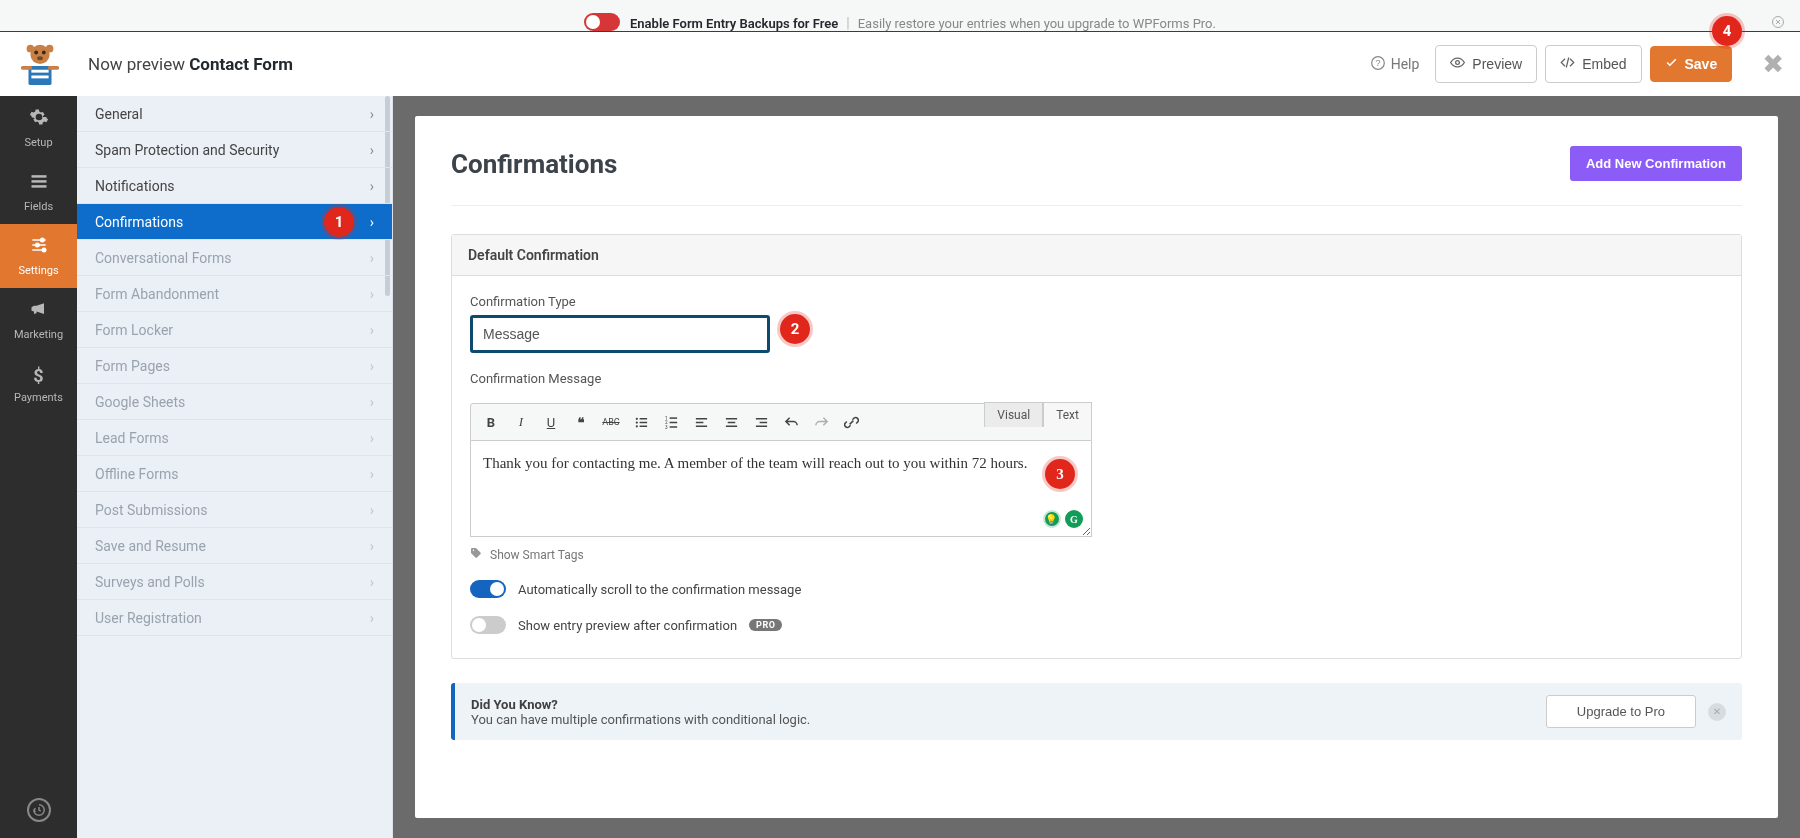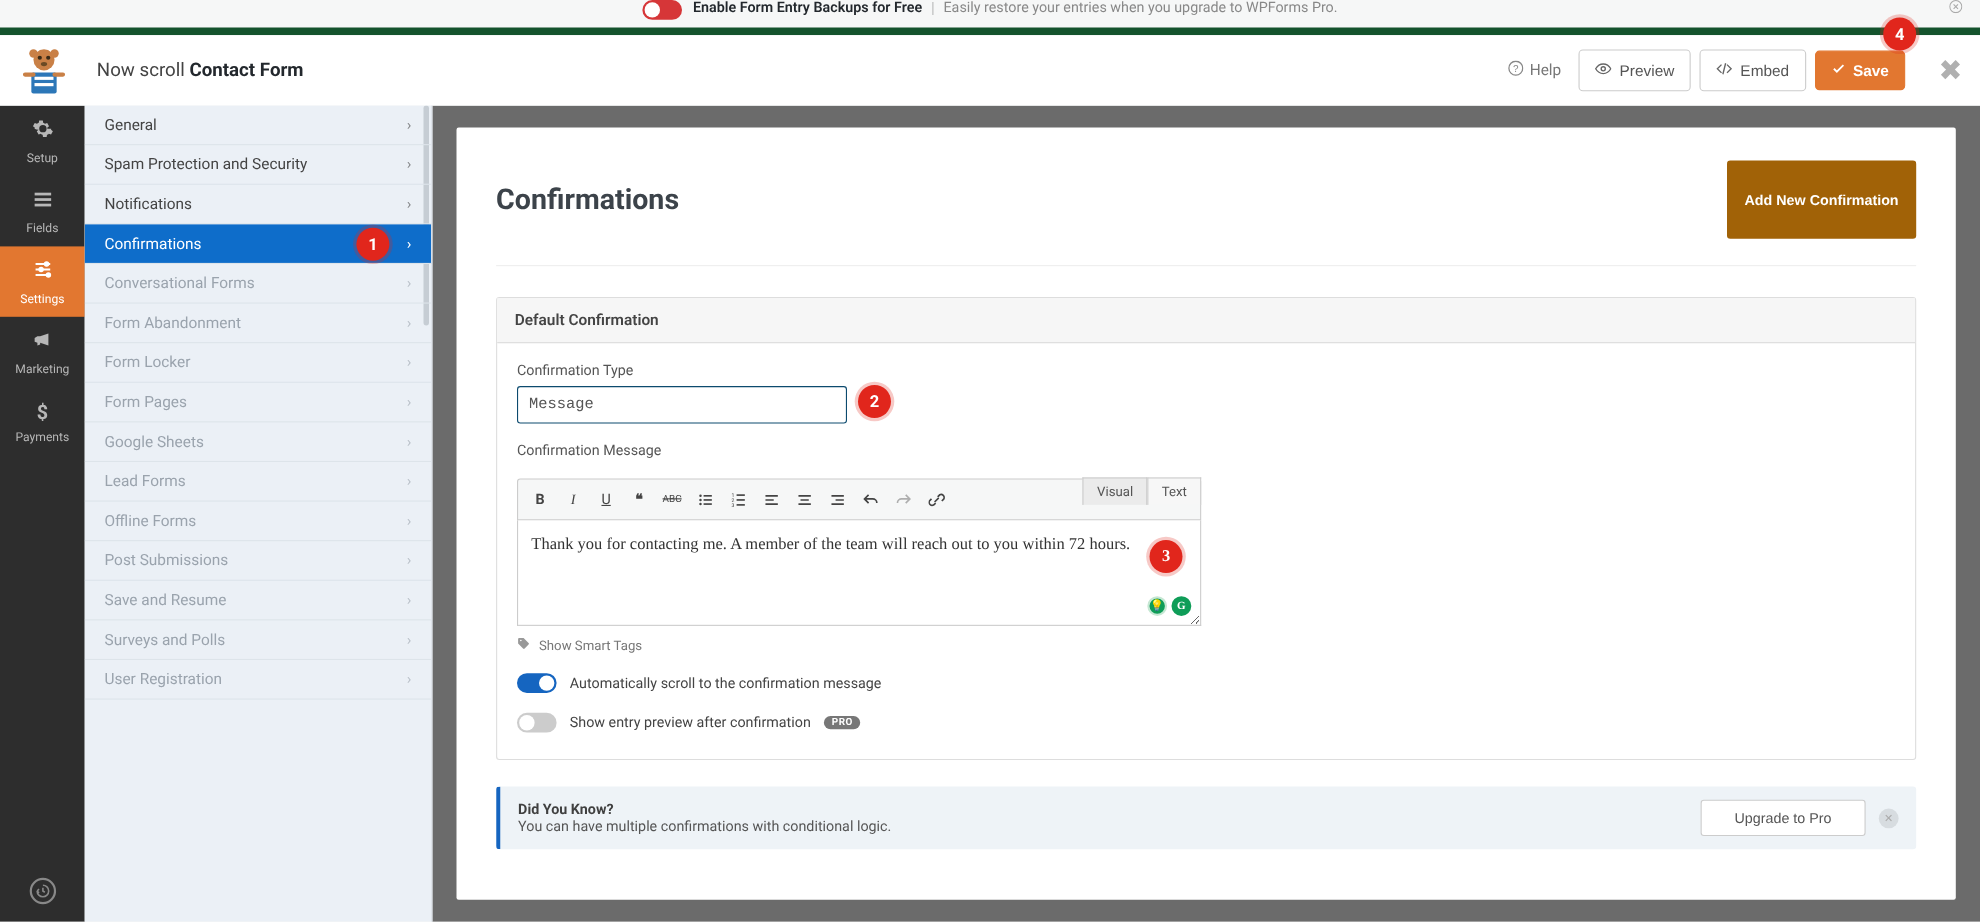--- a/index.html
+++ b/index.html
@@ -1,19 +1,19 @@
 <!DOCTYPE html>
 <html><head>
 <meta charset="utf-8">
 <style>
 * { box-sizing: border-box; margin: 0; padding: 0; }
 body { font-family: -apple-system, BlinkMacSystemFont, "Segoe UI", Roboto, Helvetica, Arial, sans-serif; background: #f6f7f7; color: #444; font-size: 14px; width: 1800px; height: 838px; overflow: hidden; }
 
 
-.promo-bar { height: 32px; background: #f6f7f7; display: flex; align-items: flex-start; justify-content: center; position: relative; border-bottom: 7px solid #14532d; }
+.promo-bar { height: 32px; background: #f6f7f7; display: flex; align-items: flex-end; justify-content: center; position: relative; border-bottom: 1px solid #14532d; }
 .promo-toggle { width: 36px; height: 18px; border-radius: 10px; background: #d63638; position: relative; margin-right: 10px; cursor: pointer; }
 .promo-toggle::after { content: ""; position: absolute; width: 14px; height: 14px; border-radius: 50%; background: #fff; top: 2px; left: 2px; }
 .promo-main { font-weight: 600; color: #23282d; font-size: 13px; }
 .promo-sep { color:#bbb; margin:0 8px; }
 .promo-sub { color: #888; font-size: 13px; }
 .promo-close { position: absolute; right: 16px; color: #aaa; cursor: pointer; font-size: 14px; }
 
 
 .header { height: 64px; background: #fff; display: flex; align-items: center; padding: 0 16px; position: relative; }
 .logo { width: 48px; height: 48px; margin-right: 24px; display:flex; align-items:center; justify-content:center; }
@@ -48,29 +48,29 @@
 .callout-1 { position: absolute; right: 38px; top: 50%; transform: translateY(-50%); }
 
 
 .callout { width: 30px; height: 30px; border-radius: 50%; background: #e1261c; color: #fff; display: flex; align-items: center; justify-content: center; font-weight: 700; font-size: 15px; box-shadow: 0 0 0 3px rgba(225,38,28,.25); }
 
 
 .content-area { flex: 1; background: #6b6b6b; padding: 20px 22px; overflow: auto; }
 .content-panel { background: #fff; border-radius: 2px; padding: 30px 36px 36px; min-height: 100%; }
 .panel-header { display: flex; align-items: center; margin-bottom: 28px; border-bottom: 1px solid #eee; padding-bottom: 24px; }
 .panel-title { font-size: 26px; font-weight: 700; color: #3c434a; }
-.add-btn { margin-left: auto; background: #a16207; color: #fff; border: none; border-radius: 3px; padding: 28px 16px; cursor: pointer; font-weight: 600; font-size: 13px; }
+.add-btn { margin-left: auto; background: #8b5cf6; color: #fff; border: none; border-radius: 3px; padding: 10px 16px; cursor: pointer; font-weight: 600; font-size: 13px; }
 
 
 .conf-box { border: 1px solid #ddd; border-radius: 3px; margin-bottom: 24px; }
 .conf-head { background: #f6f6f6; border-bottom: 1px solid #ddd; padding: 12px 16px; font-weight: 600; color: #444; }
 .conf-body { padding: 18px 18px 24px; }
 .field-row { margin-bottom: 18px; position: relative; }
 .flabel { font-size: 13px; color: #555; margin-bottom: 6px; display: block; }
-.ftext { display:block; width: 300px; border: 1px solid #0c4a6e; border-radius: 3px; padding: 8px 10px; font-size: 14px; color: #555; background: #fff; font-family: Liberation Mono, monospace; }
+.ftext { display:block; width: 300px; border: 3px solid #0c4a6e; border-radius: 3px; padding: 8px 10px; font-size: 14px; color: #555; background: #fff; }
 .callout-2 { position: absolute; left: 310px; top: 20px; }
 
 .editor-wrap { position: relative; width: 622px; }
 .editor-tabs { position: absolute; right: 0; top: -1px; display: flex; z-index: 2; }
 .editor-tab { border: 1px solid #ccc; border-bottom: none; background: #f7f7f7; padding: 5px 12px; font-size: 12px; color: #555; cursor: pointer; }
 .editor-tab.active { background: #ebebeb; }
 .editor-toolbar { border: 1px solid #ccc; border-top-left-radius: 3px; border-top-right-radius: 3px; background: #f6f7f7; display: flex; align-items: center; gap: 6px; padding: 6px 8px; margin-top: 17px; }
 .tbtn { width: 24px; height: 24px; display: inline-flex; align-items: center; justify-content: center; color: #444; cursor: pointer; font-size: 13px; border-radius:2px;}
 .tbtn svg { width:15px; height:15px; }
 .editor-body { border: 1px solid #ccc; border-top: none; min-height: 96px; padding: 14px 12px; font-family: Georgia, "Times New Roman", serif; color: #333; font-size: 15px; position: relative; resize: both; overflow: auto; }
@@ -124,21 +124,21 @@
       <ellipse cx="24" cy="18" rx="3" ry="2" fill="#6b4a24"></ellipse>
       <circle cx="14" cy="8" r="4" fill="#c98046"></circle>
         <circle cx="34" cy="8" r="4" fill="#c98046"></circle>
       <rect x="12" y="26" width="24" height="20" rx="2" fill="#2c77b8"></rect>
       <rect x="15" y="30" width="18" height="3" fill="#fff"></rect>
       <rect x="15" y="36" width="18" height="3" fill="#fff"></rect>
       <path d="M6 28 h8 M34 28 h8" stroke="#c98046" stroke-width="4" stroke-linecap="round"></path>
     </svg>
   </div>
   <div class="header-title">
-    <span>Now scroll </span><span class="fn">Contact Form</span>
+    <span>Now preview </span><span class="fn">Contact Form</span>
   </div>
   <div class="header-actions">
     <div class="help">
       <span>
         <svg width="14" height="14" viewBox="0 0 14 14">
             <circle cx="7" cy="7" r="6.3" fill="none" stroke="#888" stroke-width="1.2"></circle>
             <text x="7" y="10" text-anchor="middle" font-size="9" fill="#888" font-family="Arial">?</text>
           </svg>
       </span>
       <span>Help</span>

